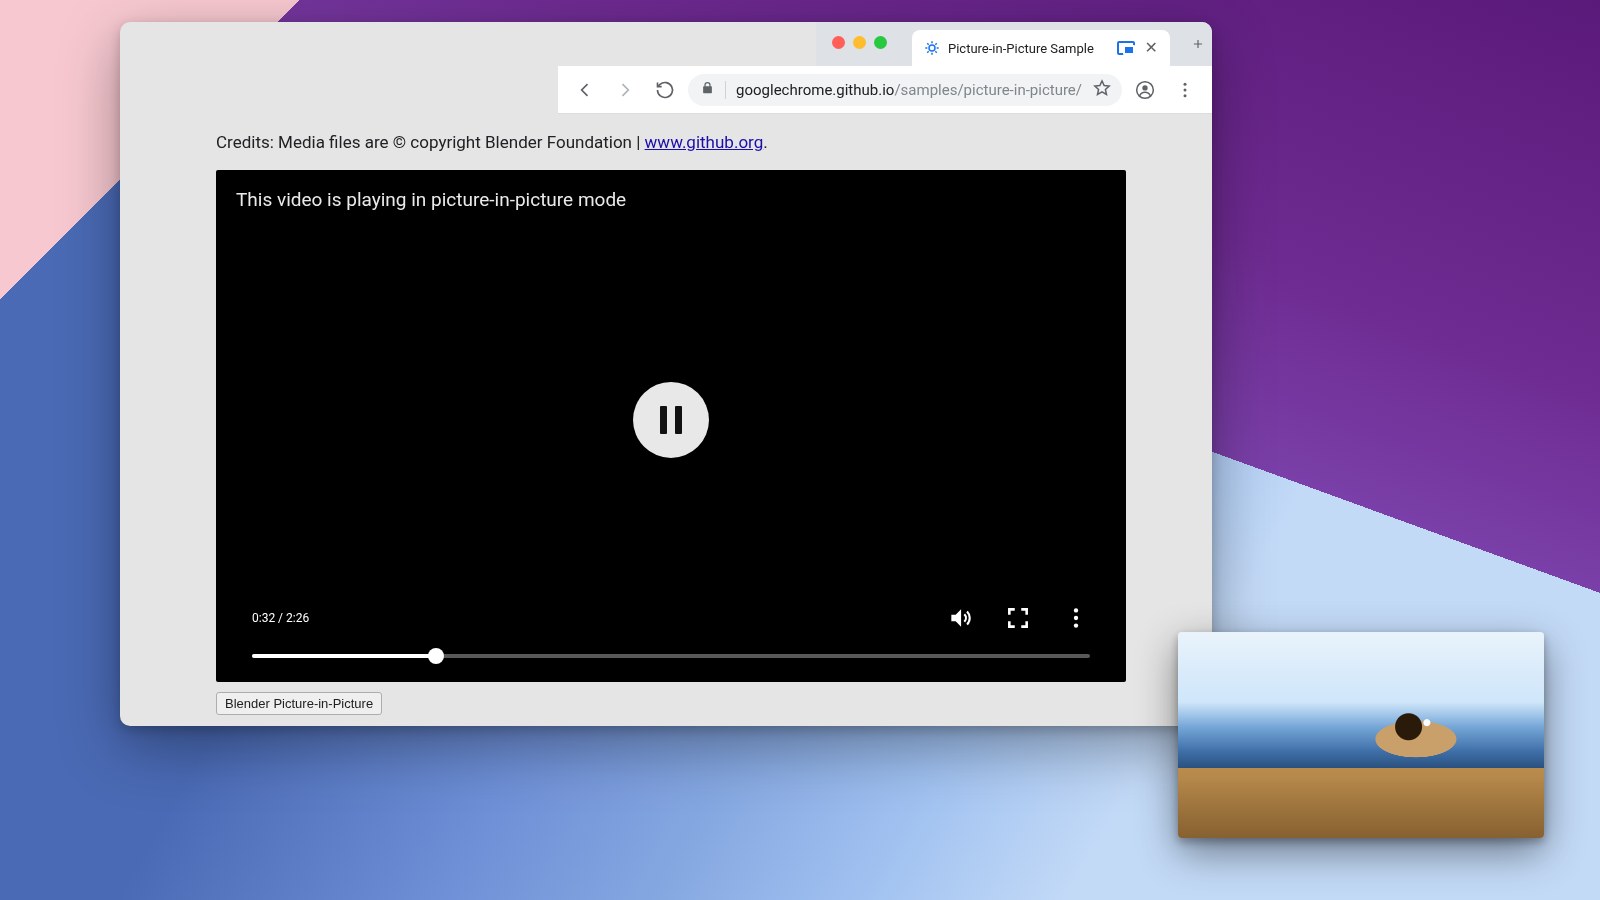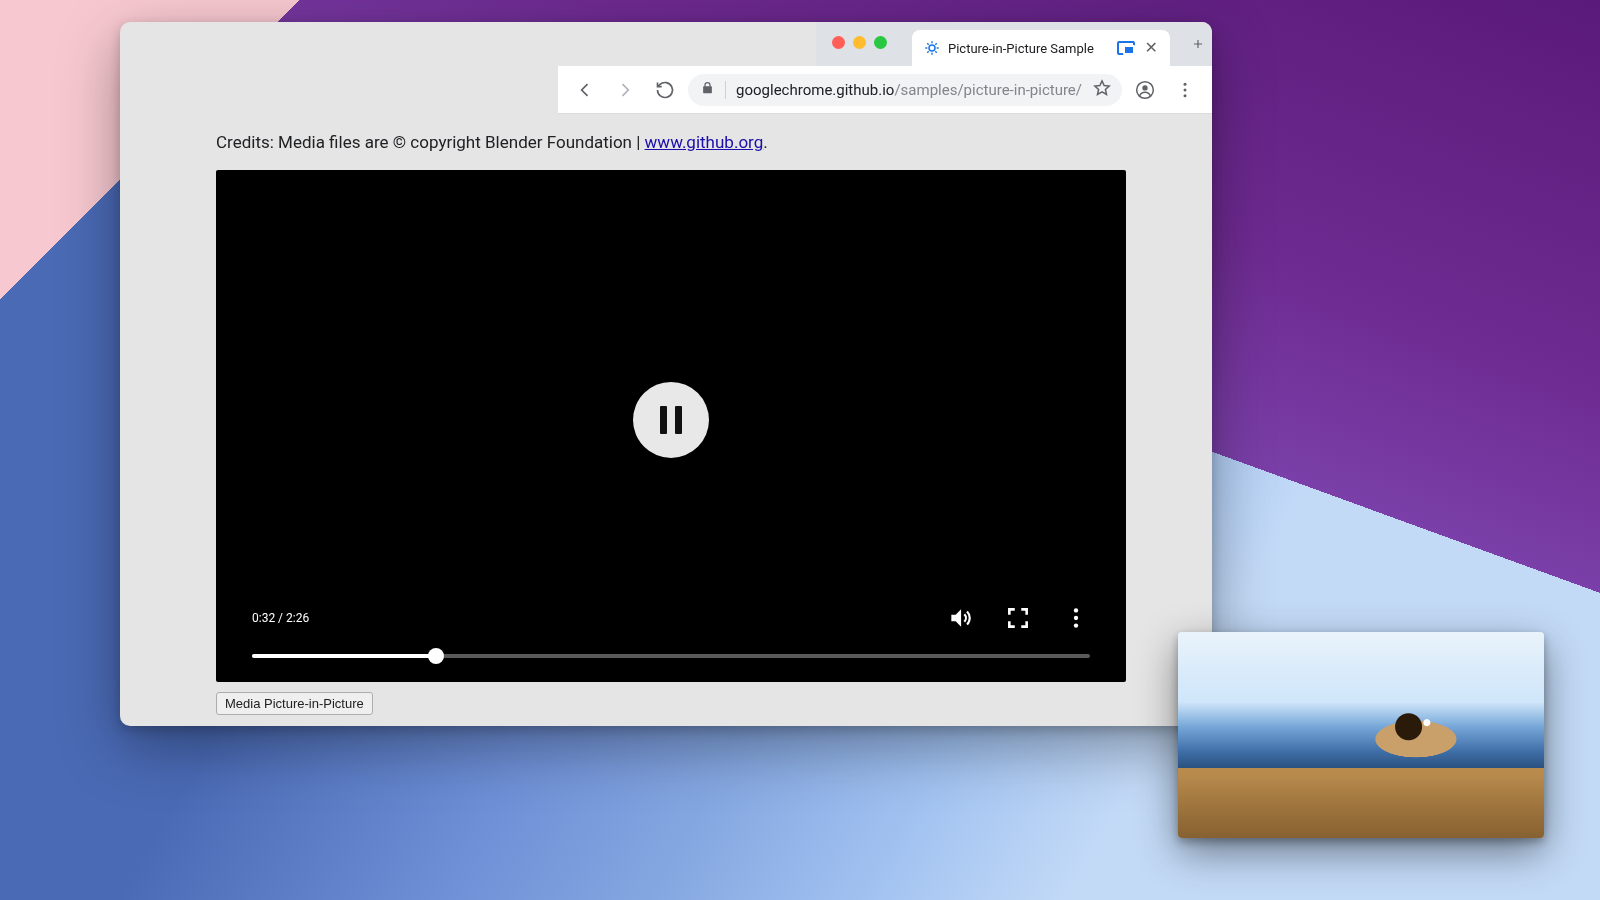--- a/index.html
+++ b/index.html
@@ -250,20 +250,21 @@
         </svg>
     </div>
   </div>
 
   <div class="content">
     <p class="credits">
       <span>Credits: Media files are © copyright Blender Foundation | </span><a href="#">www.github.org</a><span>.</span>
     </p>
 
     <div class="video">
+      <div class="overlay-text">This video is playing in picture-in-picture mode</div>
 
       <div class="center-pause">
         <span class="bars">
             <span></span>
             <span></span>
           </span>
       </div>
 
       <div class="controls">
         <div class="ctrl-row">
@@ -290,17 +291,17 @@
               </svg>
           </div>
         </div>
         <div class="progress">
           <div class="fill" style="width: 22%;"></div>
           <div class="thumb" style="left: 22%;"></div>
         </div>
       </div>
     </div>
 
-    <button class="toggle-btn">Media Picture-in-Picture</button>
+    <button class="toggle-btn">Blender Picture-in-Picture</button>
   </div>
 </div>
 
 <div class="pip"></div>
 
 </body></html>

